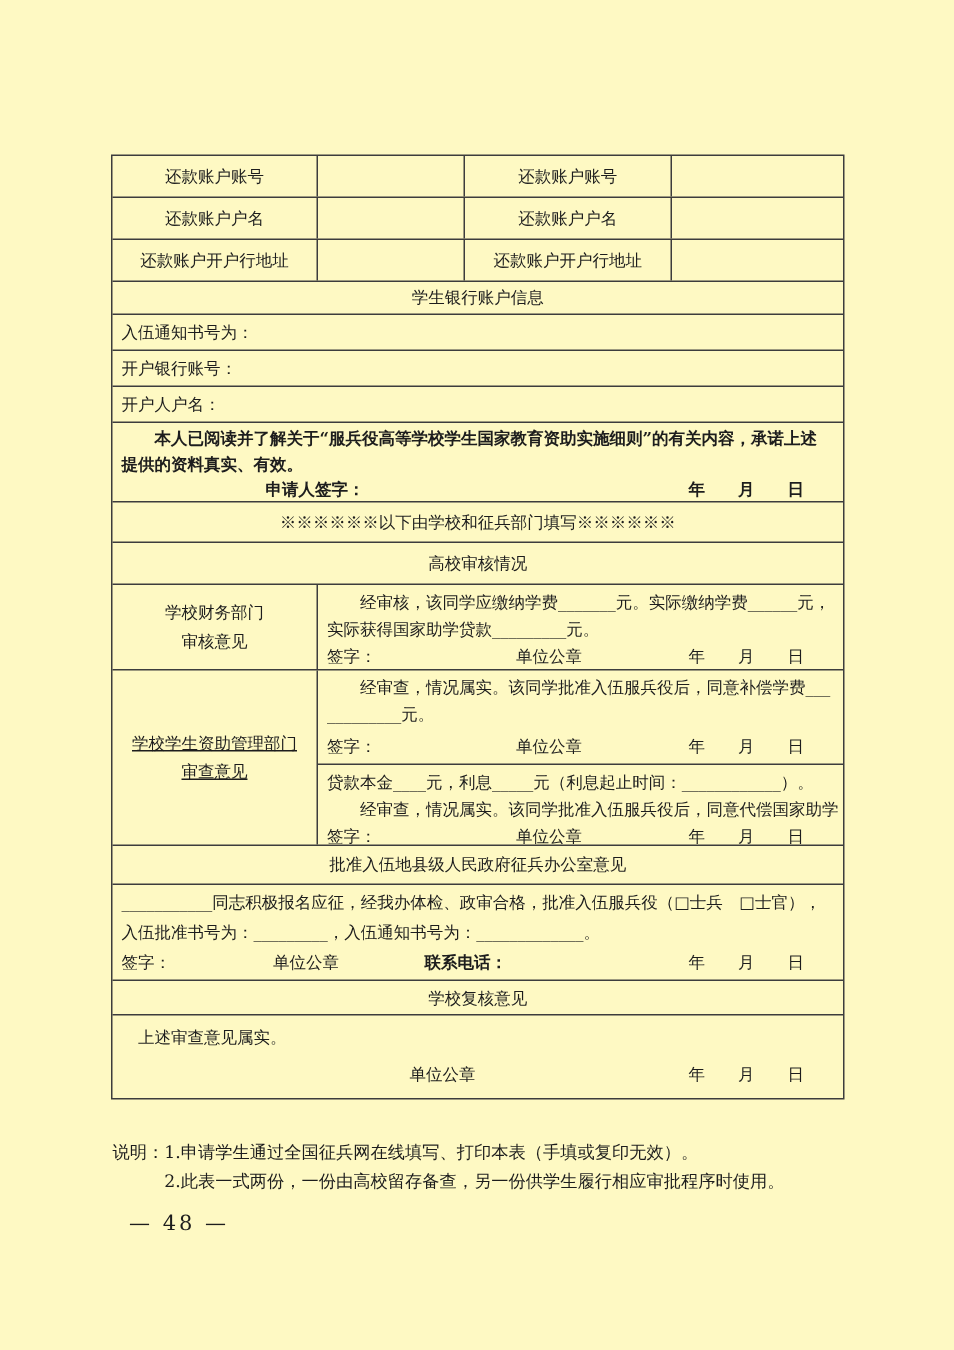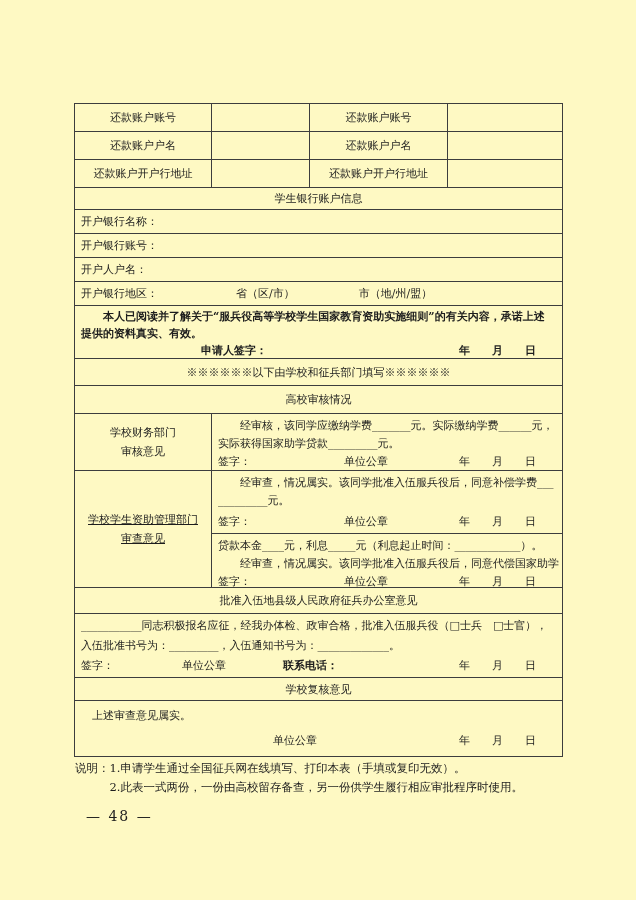--- a/index.html
+++ b/index.html
@@ -35,21 +35,21 @@
 
   .para { line-height:18px; white-space:nowrap; padding:0 6px; }
   .ind  { text-indent:2em; }
   .lh17 { line-height:17px; }
   .lh20 { line-height:20px; }
 
   .signline { display:flex; align-items:center; line-height:18px; padding:0 6px; margin-top:auto; margin-bottom:2px; }
   .ymd { margin-left:auto; margin-right:20px; white-space:pre; }
 
   .decl-cell { padding-top:2px;font-weight:bold; }
-  .decl-sign .sg { margin-left:120px; }
+  .decl-sign .sg { margin-left:96px; }
 
   .seal-f { margin-left:93px; white-space:pre; }
   .seal-e { margin-left:68px; white-space:pre; }
   .phone-e { margin-left:57px; white-space:pre;font-weight:bold; }
   .seal-r { margin-left:192px; white-space:pre; }
 
   .vtitle { line-height:19px; text-align:center; }
 
   .region-row span.prov { margin-left:78px; }
   .region-row span.city { margin-left:64px; }
@@ -109,34 +109,27 @@
       <div class="c w3 center">
           <span>还款账户开户行地址</span>
         </div>
       <div class="c wr"></div>
     </div>
 
     <div class="row h22">
       <div class="c full center">学生银行账户信息</div>
     </div>
     <div class="row h24">
-      <div class="c full padl">开户银行名称：</div>
+      <div class="c full padl">入伍通知书号为：</div>
     </div>
     <div class="row h24">
       <div class="c full padl">开户银行账号：</div>
     </div>
     <div class="row h24">
       <div class="c full padl">开户人户名：</div>
-    </div>
-    <div class="row h24 region-row">
-      <div class="c full padl">
-        <span>开户银行地区：</span>
-        <span class="prov">省（区/市）</span>
-        <span class="city">市（地/州/盟）</span>
-      </div>
     </div>
 
     <div class="row h53">
       <div class="c full col decl-cell">
         <div class="para ind lh17">本人已阅读并了解关于“服兵役高等学校学生国家教育资助实施细则”的有关内容，承诺上述</div>
         <div class="para lh17">提供的资料真实、有效。</div>
         <div class="signline decl-sign">
           <span class="sg">申请人签字：</span>
           <span class="ymd">年　　月　　日</span>
         </div>

